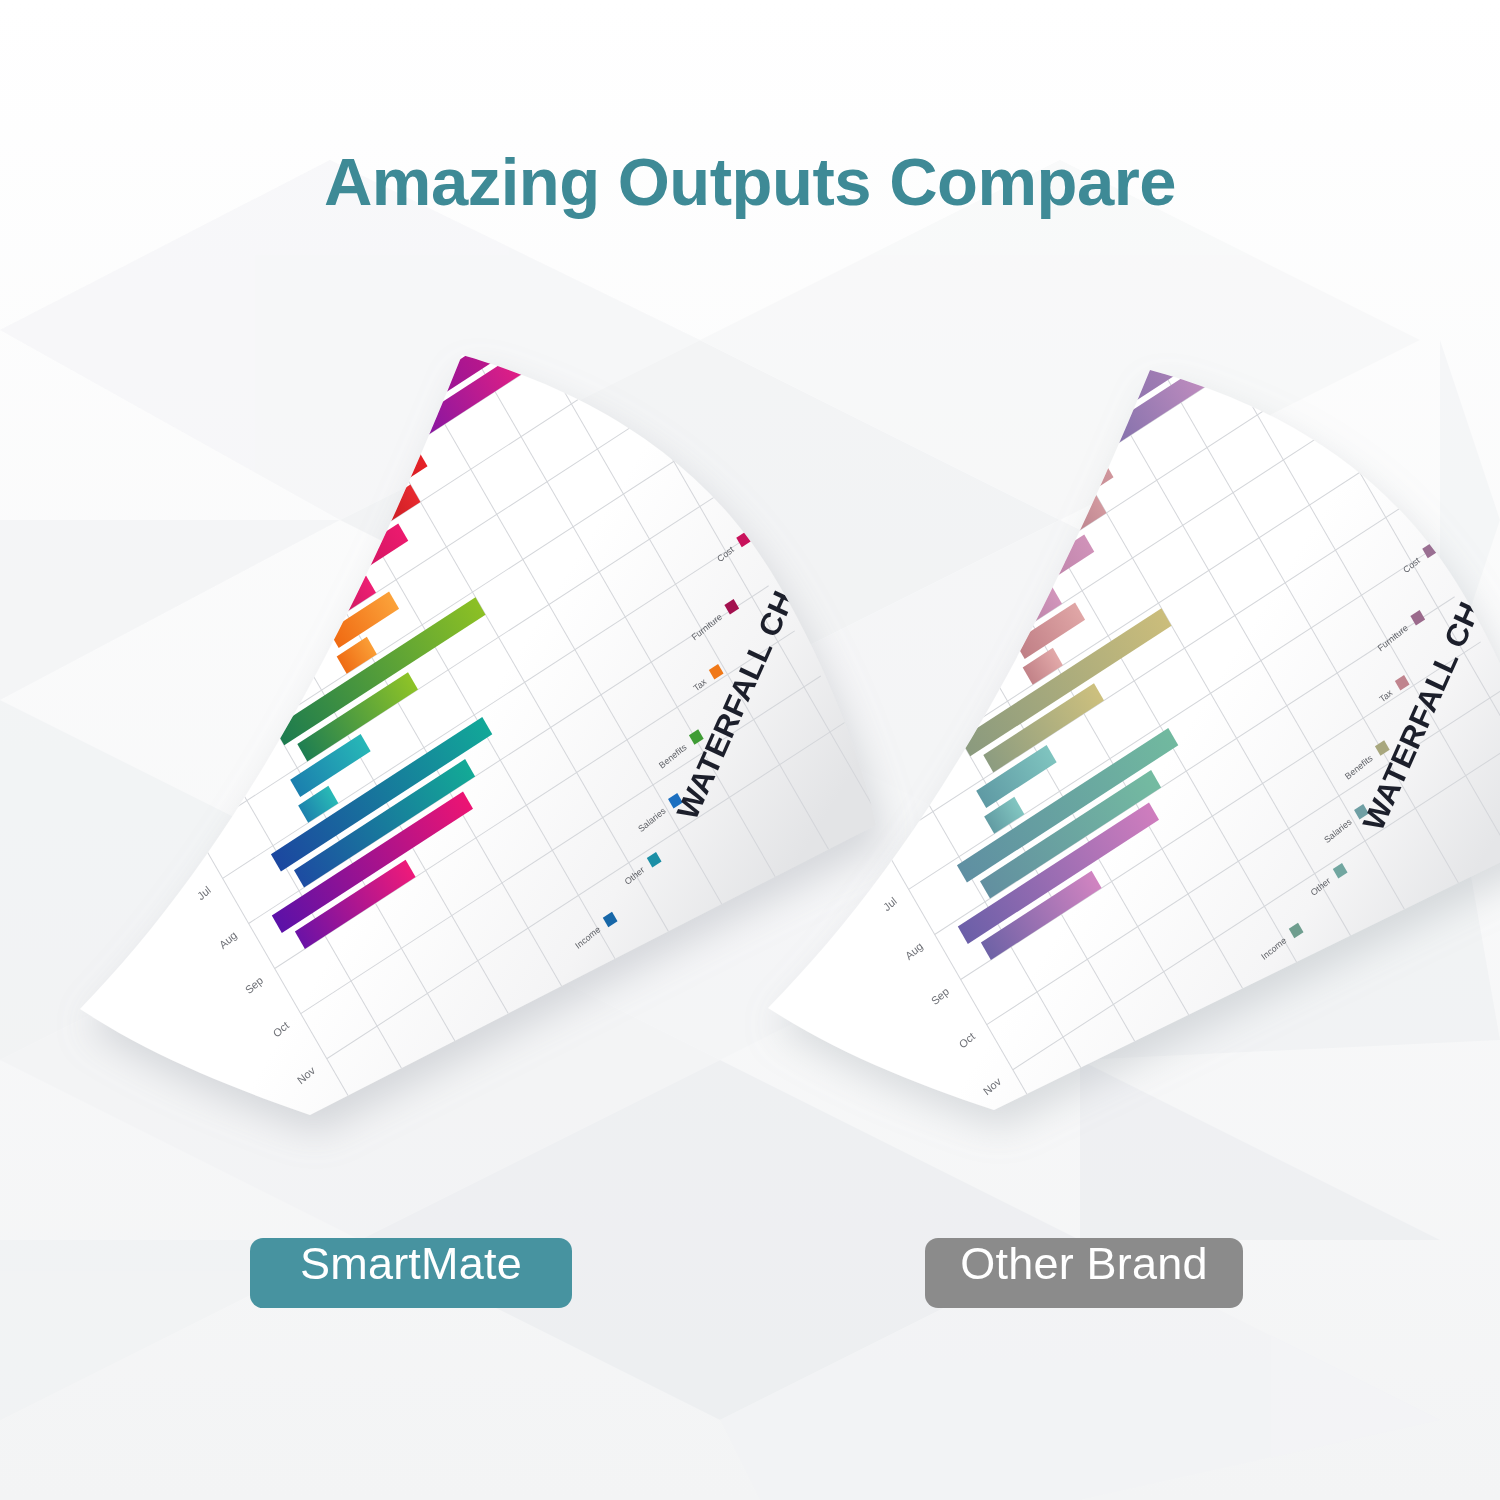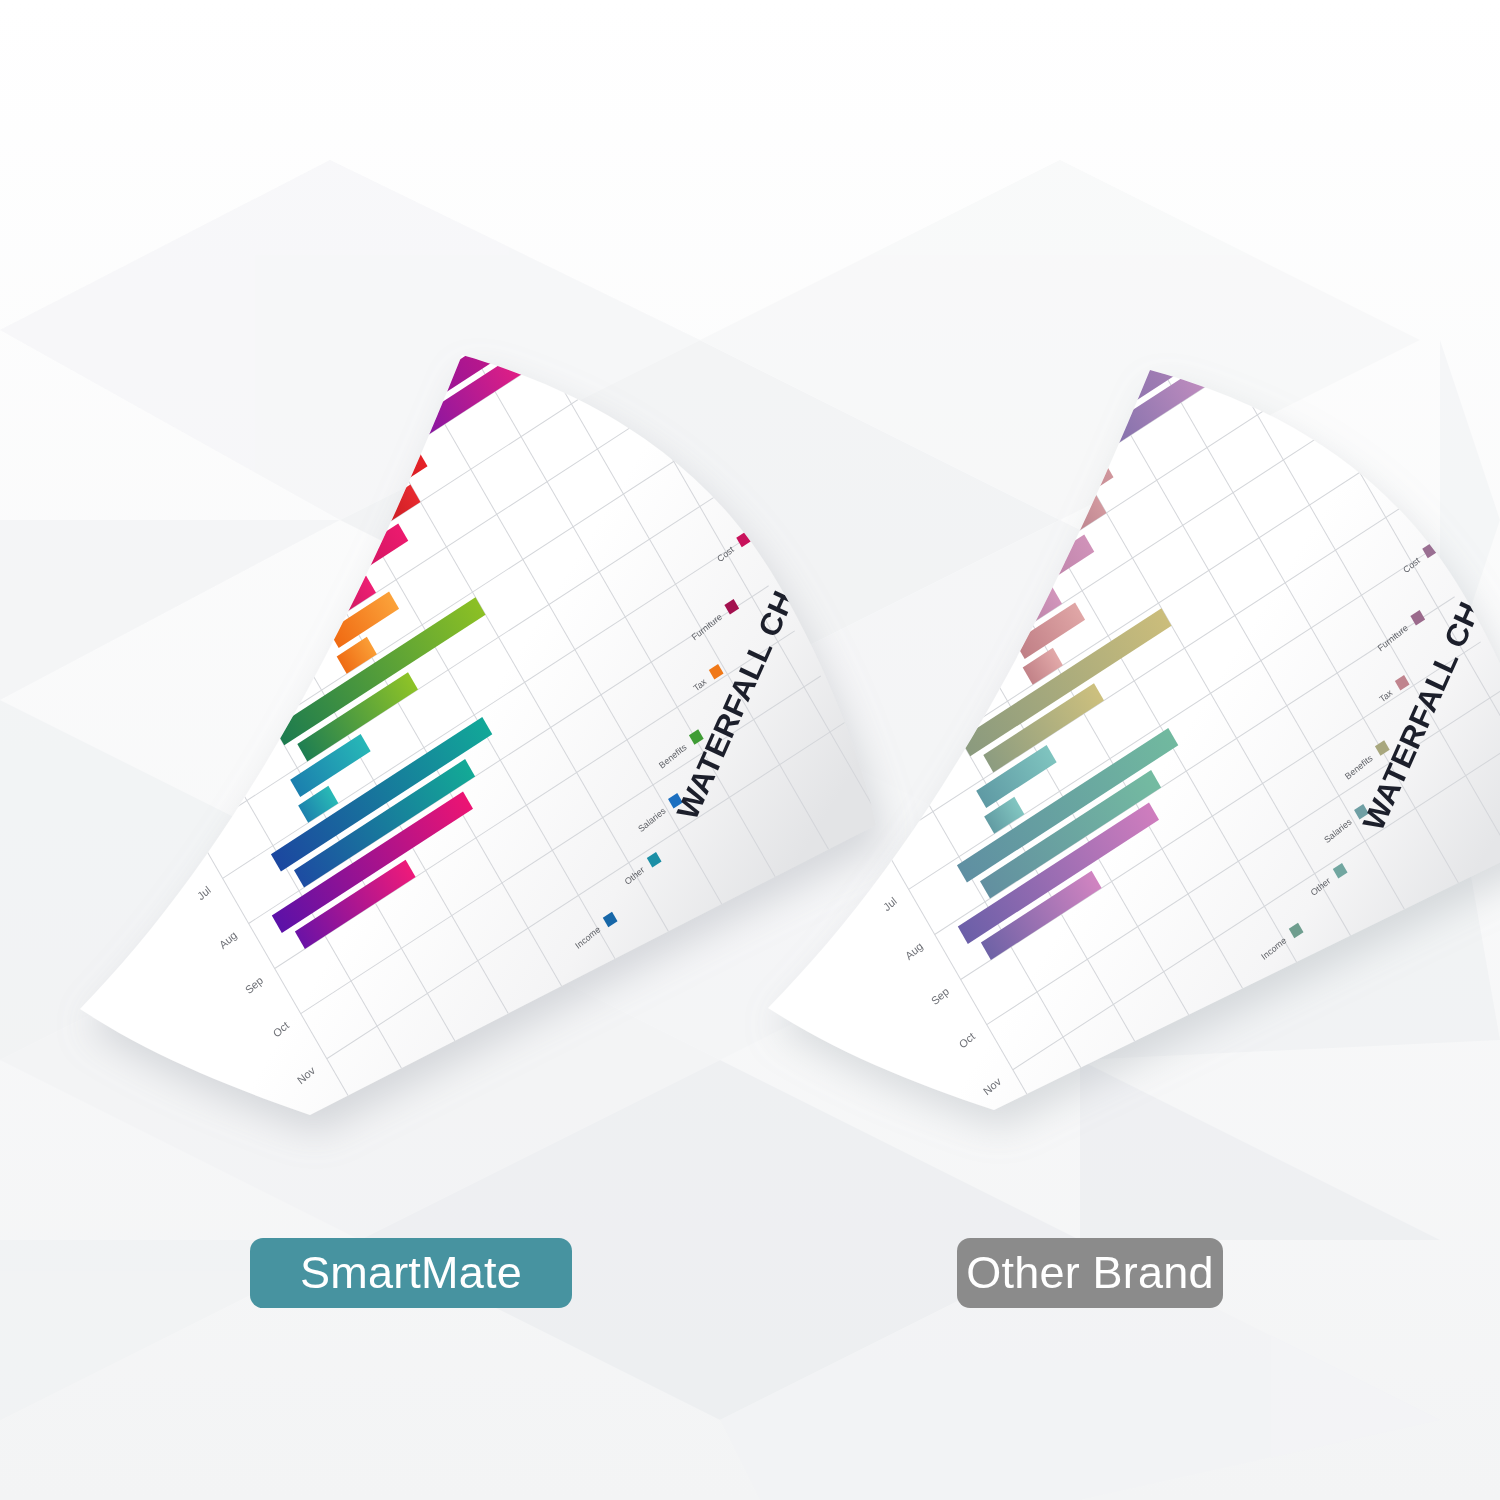--- a/index.html
+++ b/index.html
@@ -36,34 +36,33 @@
     font-weight:bold; fill:#1c1f2b;
   }
   .axis-lbl { font-family:"Liberation Sans", sans-serif; fill:#6e7076; }
   .legend-lbl { font-family:"Liberation Sans", sans-serif; fill:#5e6066; }
   .grid-line { stroke:#d4d6da; stroke-width:1; fill:none; }
 
   
   .pill {
     position:absolute; z-index:6;
     border-radius:13px;
-    display:flex; align-items:center; justify-content:center;
+    display:flex; justify-content:center;
     color:#ffffff; font-size:45px; font-weight:normal;
     letter-spacing:0.2px;
     font-family:"Liberation Sans", sans-serif;
     white-space:nowrap;
   }
   #pill-smartmate {
     left:250px; top:1238px; width:322px; height:70px;
     background:#4793a0;
   }
   #pill-otherbrand {
-    left:925px; top:1238px; width:266px; height:70px;
+    left:925px; top:1238px; width:318px; height:70px;
     background:#8b8b8b;
-    margin-left:32px;
   }
 </style>
 </head>
 <body>
 
 <svg id="bg" viewBox="0 0 1500 1500" preserveAspectRatio="none">
   <defs>
     <linearGradient id="bgg" x1="0" y1="0" x2="0" y2="1">
       <stop offset="0" stop-color="#ffffff"></stop>
       <stop offset="1" stop-color="#f3f4f5"></stop>
@@ -82,20 +81,21 @@
     <polygon points="0,1060 360,880 720,1060 360,1240" fill="#f1f2f4"></polygon>
     <polygon points="360,1240 720,1060 1080,1240 720,1420" fill="#e9ebee"></polygon>
     <polygon points="720,1420 1080,1240 1440,1420 1080,1500 760,1500" fill="#f2f3f5"></polygon>
     <polygon points="1080,1060 1440,1240 1080,1240" fill="#eaecef"></polygon>
     <polygon points="0,1240 360,1240 0,1420" fill="#eff1f3"></polygon>
     <polygon points="1440,340 1500,520 1440,700" fill="#f0f2f4"></polygon>
   </g>
 </svg>
 
 <div class="headline">
+  <span>Amazing Outputs Compare</span>
 </div>
 
 <div class="paper-wrap" id="paper-left">
   <svg class="paper-svg" viewBox="0 0 880 760">
     <defs>
       <linearGradient id="paperShadeL" x1="0.15" y1="0" x2="1" y2="0.5">
         <stop offset="0" stop-color="#ffffff"></stop>
         <stop offset="0.55" stop-color="#ffffff"></stop>
         <stop offset="0.82" stop-color="#f4f4f5"></stop>
         <stop offset="1" stop-color="#e3e4e6"></stop>

